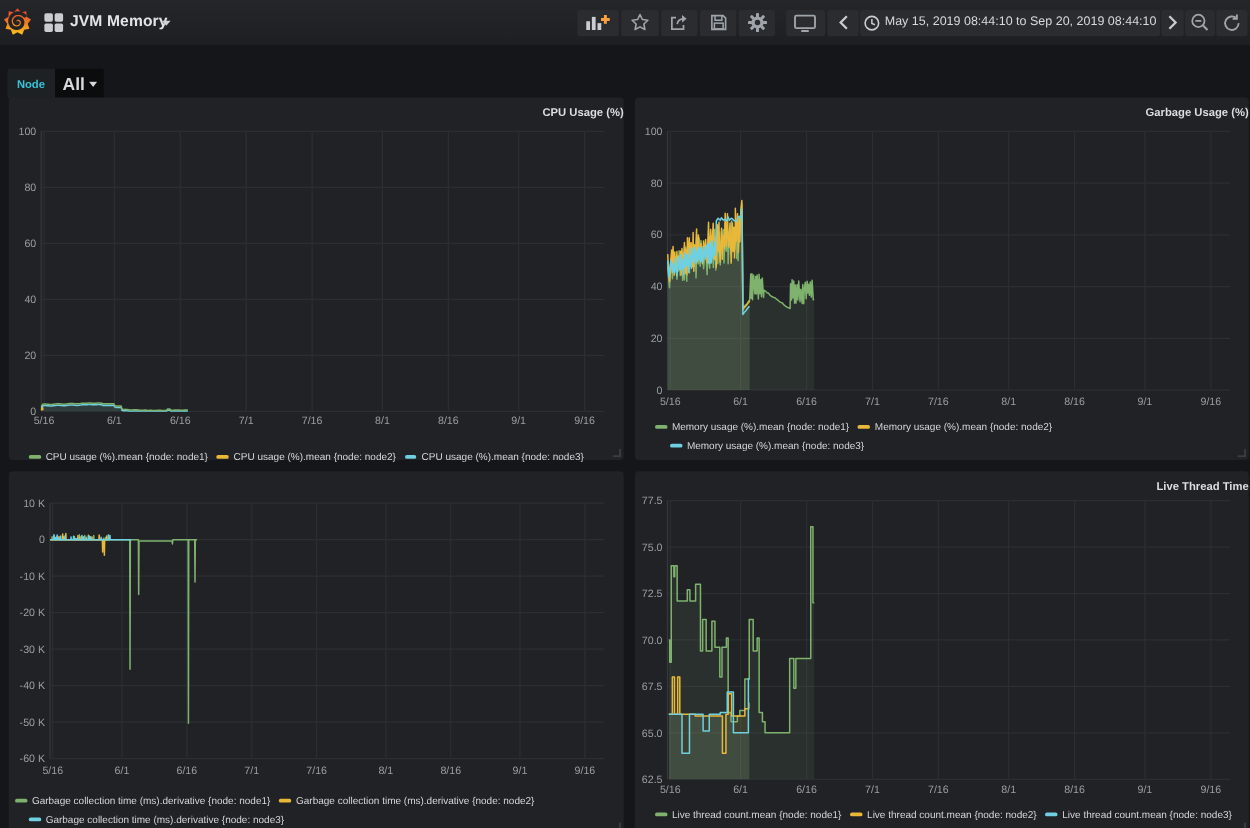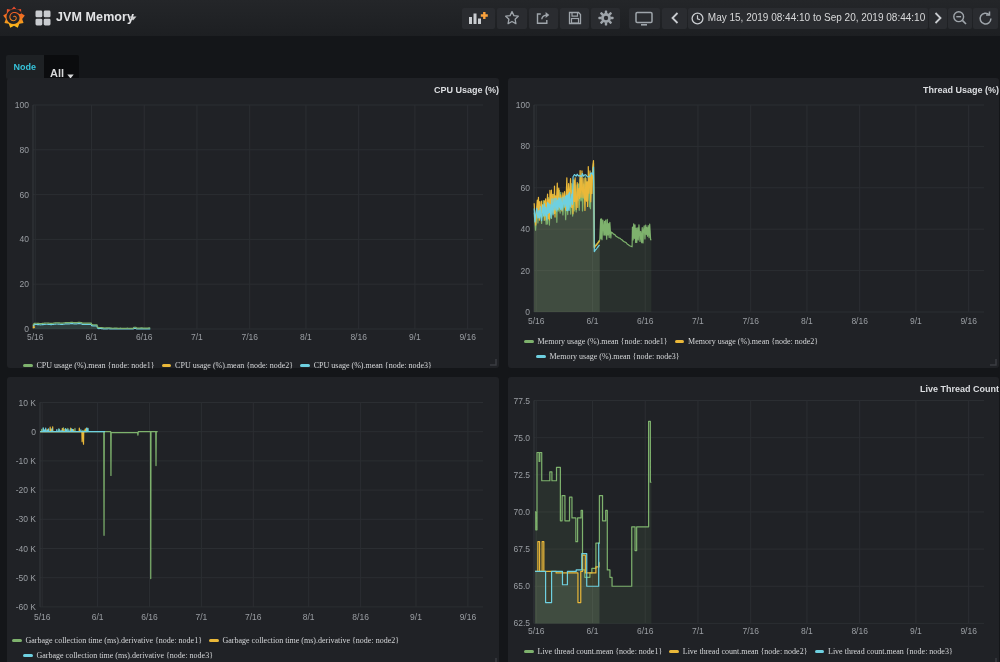--- a/index.html
+++ b/index.html
@@ -1,26 +1,26 @@
 <!DOCTYPE html>
 <html><head><meta charset="utf-8"><style>
 * { margin:0; padding:0; box-sizing:border-box; }
 html,body { width:1000px; height:662px; background:#141619; font-family:"Liberation Sans",sans-serif; overflow:hidden; }
 #nav { position:absolute; left:0; top:0; width:1000px; height:36px; background:linear-gradient(180deg,#242629 0%,#1d1f22 100%); line-height:0; }
 #dashtitle { position:absolute; left:56px; top:10px; line-height:14px; font-size:12.5px; font-weight:bold; color:#e3e4e6; letter-spacing:0.1px; }
 .nbtn { position:absolute; border-radius:2px; display:flex; align-items:center; justify-content:center; }
 #timetxt { font-size:10px; color:#d8d9da; }
 #submenu { position:absolute; left:6px; top:43px; height:24px; display:flex;margin-top:12px; }
 #varlabel { background:#1e2124; color:#36c3da; font-size:9px; font-weight:bold; padding:0 7.5px; display:flex; align-items:center; border-radius:2px 0 0 2px; }
-#varvalue { background:#0b0c0e; color:#d8d9da; font-size:11px; font-weight:bold; padding:0 5px 0 6.5px; display:flex; align-items:flex-end; border-radius:0 2px 2px 0; }
+#varvalue { background:#0b0c0e; color:#d8d9da; font-size:14px; font-weight:bold; padding:0 5px 0 6.5px; display:flex; align-items:center; border-radius:0 2px 2px 0; }
 .panel { position:absolute; background:#202226; border-radius:3px; }
 .ptitle { position:absolute; left:0; right:0; top:6.5px; text-align:right; font-size:9px; font-weight:bold; color:#dcdee1; }
 #charts { position:absolute; left:0; top:0; }
 .leg { position:absolute; display:flex; font-size:8px; color:#d4d6d8; white-space:nowrap; }
-.li { display:inline-flex; align-items:center; margin-right:7px;font-family:Liberation Serif, serif; }
+.li { display:inline-flex; align-items:center; margin-right:7px; }
 .sw { display:inline-block; width:9.5px; height:3px; border-radius:1.5px; margin-right:4px; }
 svg text { font-family:"Liberation Sans",sans-serif; }
 </style></head>
 <body>
 
 <div id="nav">
   <svg width="24" height="26" viewBox="-1 -1 24 26" style="position:absolute;left:2px;top:4px">
 <defs>
         <linearGradient id="lg" x1="0" y1="0" x2="0" y2="1">
 <stop offset="0" stop-color="#e8422d"></stop>
@@ -132,32 +132,32 @@
       </span></div>
 </div>
 
 <div class="panel" style="left:7px;top:78px;width:492px;height:290px">
     <div class="ptitle">CPU Usage (%)</div>
     <svg class="rsz" width="7" height="7" style="position:absolute;right:2px;bottom:2px">
       <path d="M6 0 L6 6 L0 6" fill="none" stroke="#3a3d41" stroke-width="1.5"></path>
     </svg>
   </div>
 <div class="panel" style="left:508px;top:78px;width:491px;height:290px">
-    <div class="ptitle">Thread Usage (%)</div>
+    <div class="ptitle">Garbage Usage (%)</div>
     <svg class="rsz" width="7" height="7" style="position:absolute;right:2px;bottom:2px">
       <path d="M6 0 L6 6 L0 6" fill="none" stroke="#3a3d41" stroke-width="1.5"></path>
     </svg>
   </div>
 <div class="panel" style="left:7px;top:377px;width:492px;height:290px">
     <svg class="rsz" width="7" height="7" style="position:absolute;right:2px;bottom:2px">
       <path d="M6 0 L6 6 L0 6" fill="none" stroke="#3a3d41" stroke-width="1.5"></path>
     </svg>
   </div>
 <div class="panel" style="left:508px;top:377px;width:491px;height:290px">
-    <div class="ptitle">Live Thread Count</div>
+    <div class="ptitle">Live Thread Time</div>
     <svg class="rsz" width="7" height="7" style="position:absolute;right:2px;bottom:2px">
       <path d="M6 0 L6 6 L0 6" fill="none" stroke="#3a3d41" stroke-width="1.5"></path>
     </svg>
   </div>
 <svg id="charts" width="1000" height="662">
 <line x1="33" y1="105" x2="483" y2="105" stroke="#2b2e32" stroke-width="1"></line>
 <line x1="33" y1="149.8" x2="483" y2="149.8" stroke="#2b2e32" stroke-width="1"></line>
 <line x1="33" y1="194.6" x2="483" y2="194.6" stroke="#2b2e32" stroke-width="1"></line>
 <line x1="33" y1="239.4" x2="483" y2="239.4" stroke="#2b2e32" stroke-width="1"></line>
 <line x1="33" y1="284.2" x2="483" y2="284.2" stroke="#2b2e32" stroke-width="1"></line>

